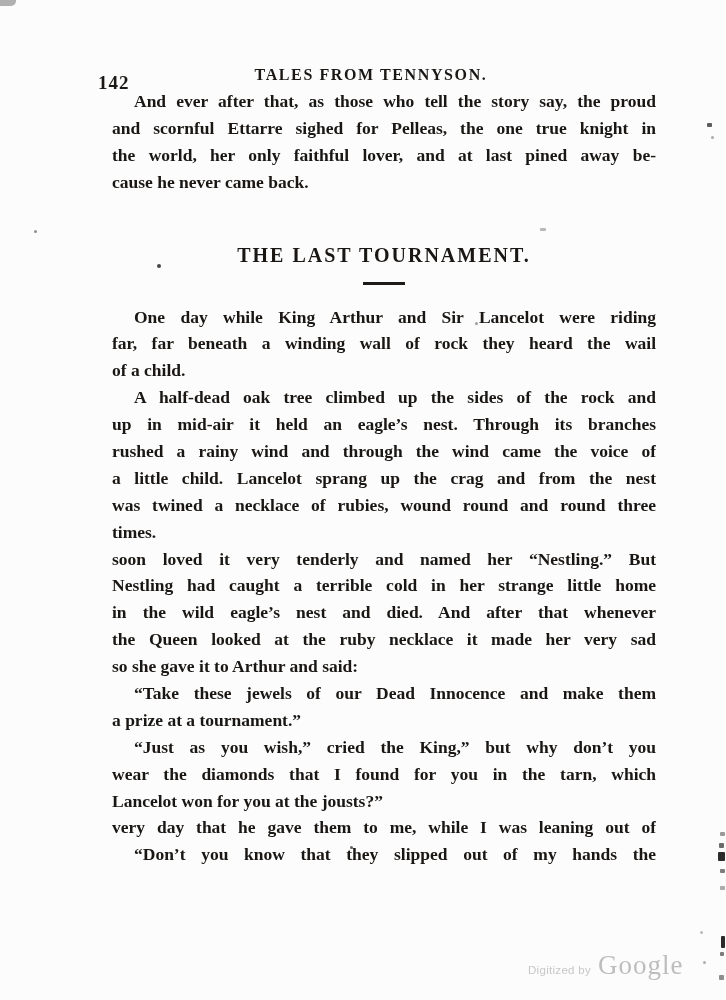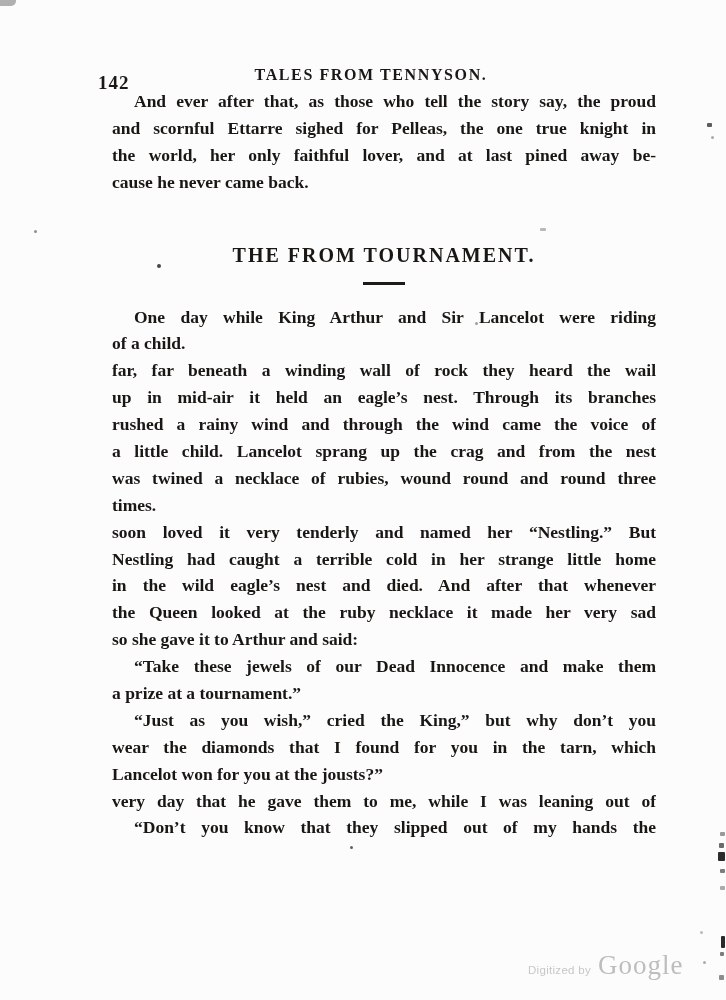--- a/index.html
+++ b/index.html
@@ -85,28 +85,29 @@
 
   <span class="running-title">TALES FROM TENNYSON.</span>
 
   <div class="body-flow" id="body-flow">
       <div class="para">
         <div class="line first">And ever after that, as those who tell the story say, the proud</div>
         <div class="line">and scornful Ettarre sighed for Pelleas, the one true knight in</div>
         <div class="line">the world, her only faithful lover, and at last pined away be-</div>
         <div class="line last">cause he never came back.</div>
       </div>
-      <div class="heading">THE FROM TOURNAMENT.</div>
+      <div class="heading">THE LAST TOURNAMENT.</div>
       <div class="rule"></div>
       <div class="para">
         <div class="line first">One day while King Arthur and Sir Lancelot were riding</div>
+        <div class="line">far, far beneath a winding wall of rock they heard the wail</div>
         <div class="line last">of a child.</div>
-        <div class="line">far, far beneath a winding wall of rock they heard the wail</div>
       </div>
       <div class="para">
+        <div class="line first">A half-dead oak tree climbed up the sides of the rock and</div>
         <div class="line">up in mid-air it held an eagle’s nest. Through its branches</div>
         <div class="line">rushed a rainy wind and through the wind came the voice of</div>
         <div class="line">a little child. Lancelot sprang up the crag and from the nest</div>
         <div class="line">was twined a necklace of rubies, wound round and round three</div>
         <div class="line last">times.</div>
       </div>
       <div class="para">
         <div class="line">soon loved it very tenderly and named her “Nestling.” But</div>
         <div class="line">Nestling had caught a terrible cold in her strange little home</div>
         <div class="line">in the wild eagle’s nest and died. And after that whenever</div>

